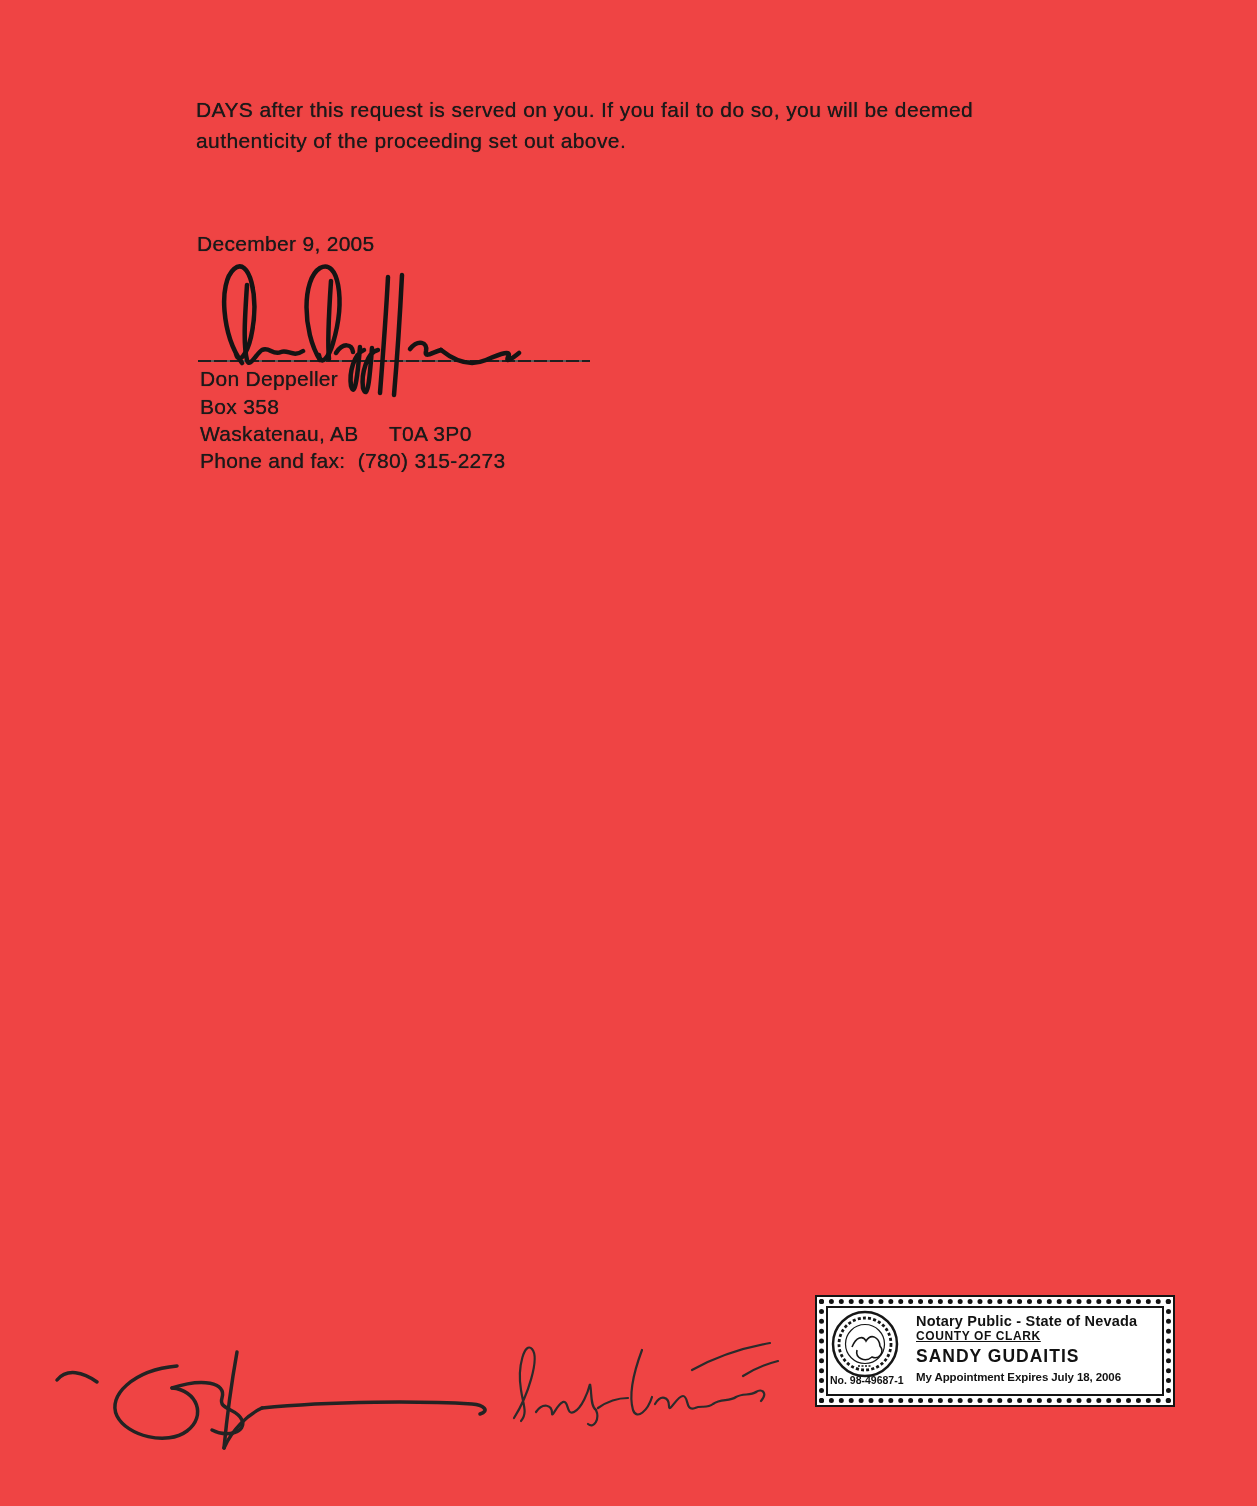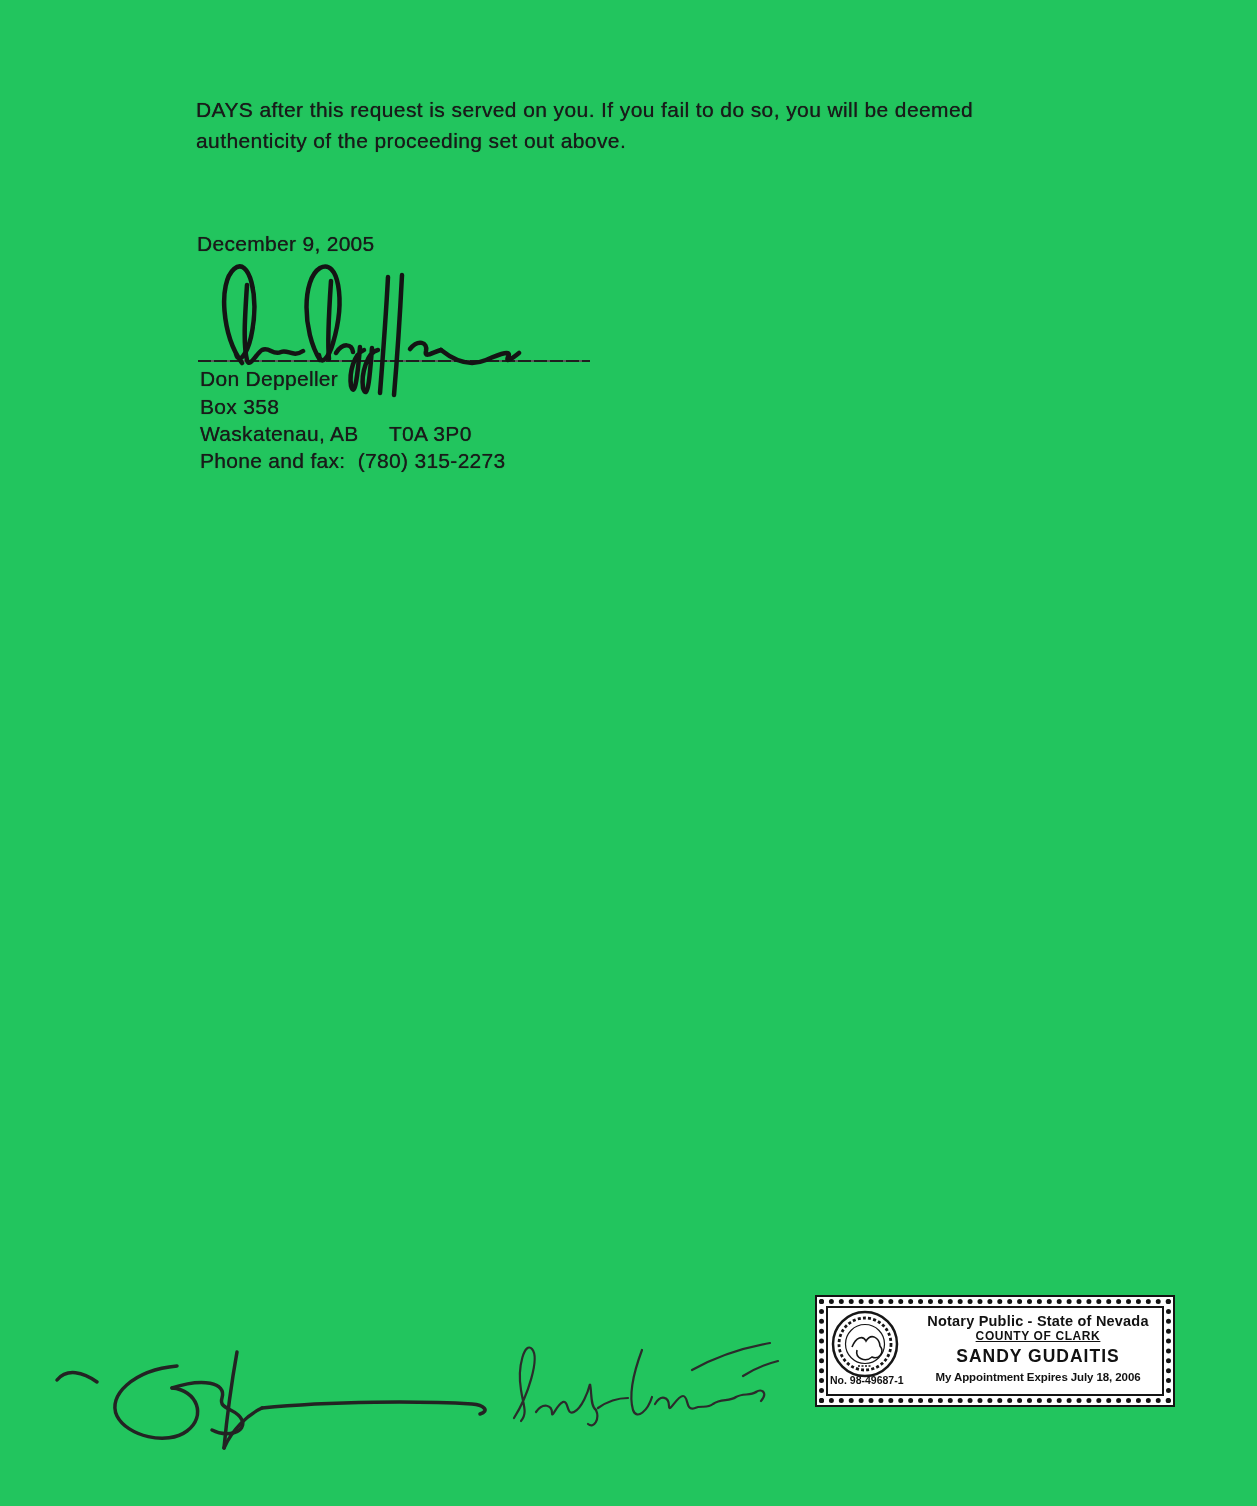--- a/index.html
+++ b/index.html
@@ -1,17 +1,17 @@
 <!DOCTYPE html>
 <html><head>
 <meta charset="utf-8">
 <style>
   html,body{margin:0;padding:0;background:#ffffff;}
   .page{
-    position:relative;width:1257px;height:1506px;background:#22c55e;
+    position:relative;width:1257px;height:1506px;background:#ef4444;
     font-family:"Liberation Sans",sans-serif;color:#171717;overflow:hidden;
   }
   .t{
     position:absolute;font-size:21px;letter-spacing:.3px;white-space:pre;
     color:#1a1a1a;text-shadow:0 0 .7px rgba(15,15,15,.85);
   }
   .para{position:absolute;left:196px;top:95px;}
   .para div{font-size:21px;letter-spacing:.4px;line-height:30.5px;white-space:pre;
     color:#1a1a1a;text-shadow:0 0 .7px rgba(15,15,15,.85);}
   .sig{position:absolute;}
@@ -20,21 +20,21 @@
     position:absolute;left:198px;top:360px;width:392px;height:2px;
     background:repeating-linear-gradient(90deg,#1f1f1f 0 13px,#5a5a5a 13px 16px);
   }
   
   .stamp{
     position:absolute;left:815px;top:1295px;width:360px;height:112px;
     box-sizing:border-box;border:2.5px solid #141414;padding:2px;background:#fff;
   }
   .stamp-zig{box-sizing:border-box;height:100%;border:5px dotted #141414;padding:2px;}
   .stamp-box{box-sizing:border-box;height:100%;border:2.5px solid #141414;position:relative;}
-  .stamp-line{position:absolute;left:88px;right:2px;text-align:center;
+  .stamp-line{position:absolute;left:88px;right:2px;
     font-weight:bold;color:#121212;white-space:pre;}
   .st1{top:5px;font-size:14.5px;letter-spacing:.2px;}
   .st2{top:21px;font-size:12px;letter-spacing:.6px;text-decoration:underline;}
   .st3{top:38px;font-size:17.5px;letter-spacing:1px;}
   .st4{top:63px;font-size:11.5px;letter-spacing:-.1px;}
   .stnum{position:absolute;left:2px;top:66px;width:78px;
     font-weight:bold;font-size:10.5px;color:#121212;white-space:pre;}
   .seal{position:absolute;left:2px;top:1px;}
 </style>
 </head>

